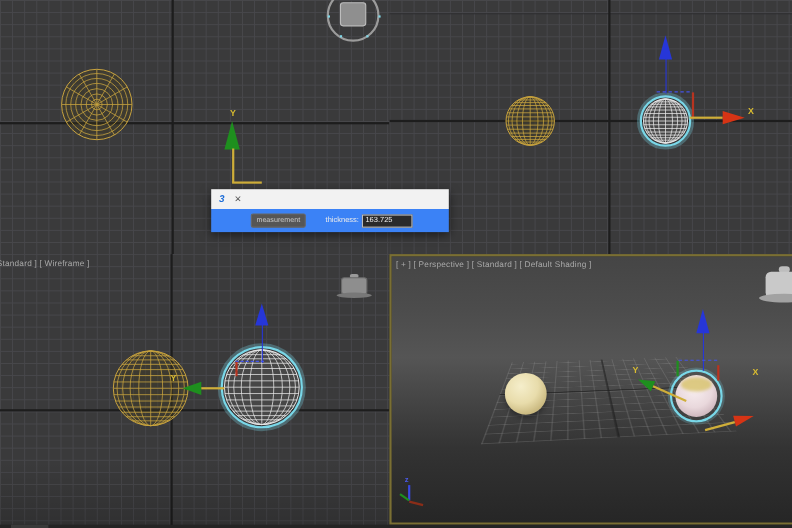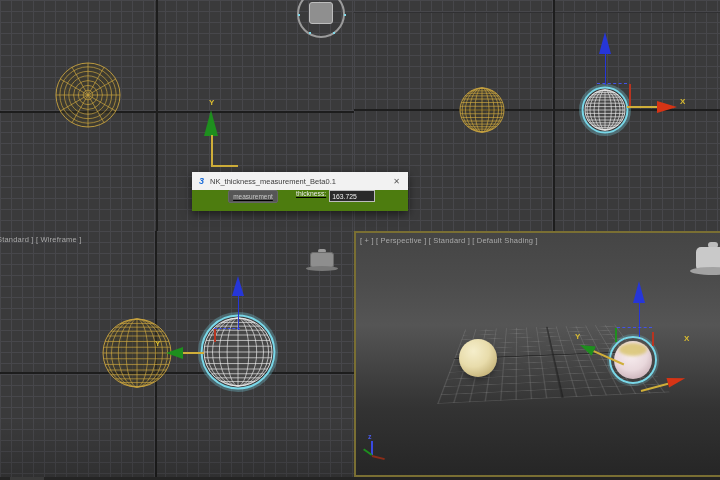--- a/index.html
+++ b/index.html
@@ -23,21 +23,21 @@
   .vline-g{position:absolute;width:2px;background:#1e8f1e;}
 
   
   #dlg{position:absolute;left:192px;top:172px;width:216px;z-index:20;
        box-shadow:0 3px 9px rgba(0,0,0,.55);font-size:7.5px;}
   #dlg .tbar{height:18px;background:#f2f2f2;display:flex;align-items:center;padding:0 5px;}
   #dlg .tlogo{width:9px;height:9px;margin-right:4px;color:#1d6dd8;font-weight:bold;font-style:italic;
        font-size:9px;line-height:9px;text-align:center;}
   #dlg .ttitle{flex:1;color:#3c3c3c;font-size:7.5px;white-space:nowrap;overflow:hidden;}
   #dlg .tclose{color:#5a5a5a;font-size:8px;padding:0 3px;cursor:default;}
-  #dlg .body{height:21px;background:#4d7c0f;display:flex;align-items:flex-start;padding:0 6px;text-decoration:underline;}
+  #dlg .body{height:21px;background:#3b82f6;display:flex;align-items:center;padding:0 6px;}
   #dlg .mbtn{width:50px;height:13px;margin-left:30px;background:#565656;border:1px solid #666;
        border-radius:2px;color:#c9c9c9;font-size:6.5px;display:flex;align-items:center;justify-content:center;}
   #dlg .thk-lbl{margin-left:18px;color:#ececec;font-size:6.8px;}
   #dlg .thk-input{width:46px;height:12px;margin-left:3px;background:#2a2a2a;border:1px solid #bdbdbd;
        color:#f2f2f2;font-size:6.8px;padding:0 2px;outline:none;}
 
   
   .teapot-top{position:absolute;width:48px;height:48px;border:2px solid #9b9b9b;border-radius:50%;}
   .teapot-top .knob{position:absolute;left:10px;top:10px;width:24px;height:22px;background:#8f8f8f;
        border:1px solid #bdbdbd;border-radius:3px;}
@@ -300,21 +300,20 @@
     </div>
   </div>
 
   <div class="bottom-strip">
     <div class="seg"></div>
   </div>
 
   <div id="dlg">
     <div class="tbar">
       <div class="tlogo">3</div>
-      <div class="ttitle">NK_thickness_measurement_Beta0.1</div>
       <div class="tclose">✕</div>
     </div>
     <div class="body">
       <div class="mbtn">measurement</div>
       <div class="thk-lbl">thickness:</div>
       <input class="thk-input" value="163.725" style="">
     </div>
   </div>
 
 </div>

